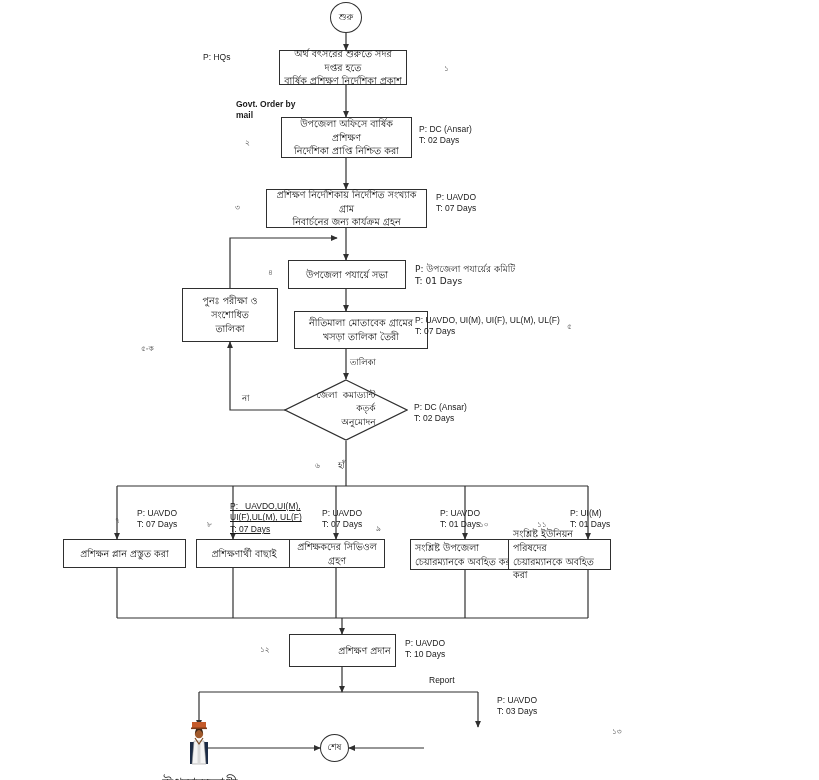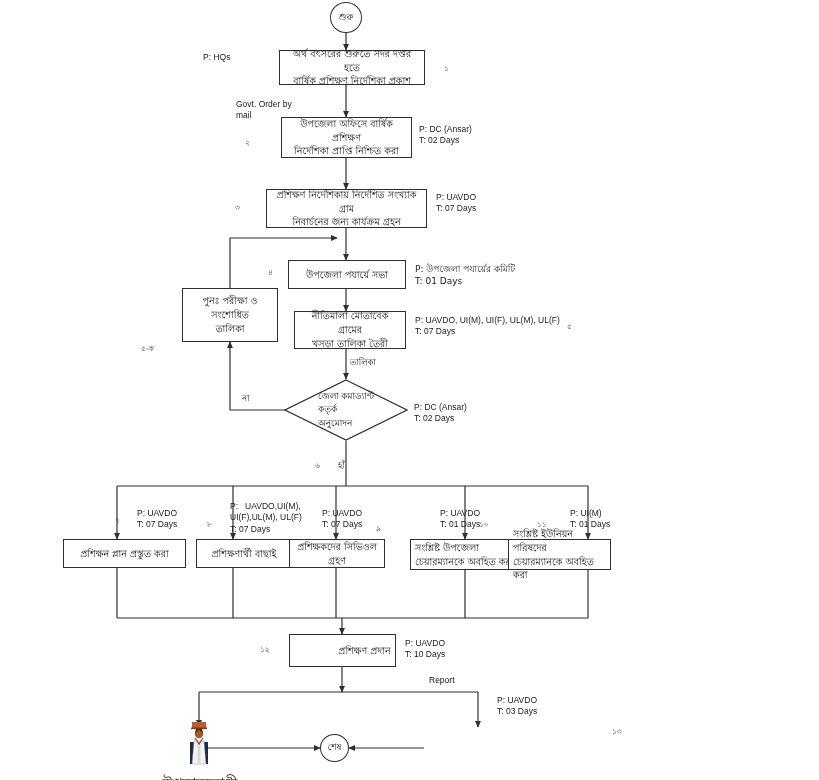--- a/index.html
+++ b/index.html
@@ -42,45 +42,45 @@
   .diamond-wrap{
     position:absolute;
     display:flex;
     align-items:center;
     justify-content:center;
     text-align:center;
   }
   .diamond-wrap .dtext{
     position:relative;
     z-index:2;
-    font-family:Liberation Serif, serif;
+    font-family:Liberation Mono, monospace;
     font-size:9px;
     line-height:1.5;
     color:#111;
-    text-align:left;
+    text-align:right;
     pointer-events:none;
   }
   .diamond-wrap svg{
     position:absolute;
     left:0;top:0;
     z-index:1;
   }
   .anno{
     position:absolute;
     font-family:"Liberation Sans","DejaVu Sans",sans-serif;
     font-size:8.5px;
     line-height:1.35;
     color:#1a1a1a;
     white-space:pre;
   }
   .anno.bn{
     font-family:"DejaVu Sans","Liberation Sans",sans-serif;
     font-size:9px;
   }
-  .anno.bold{ font-weight:normal; }
+  .anno.bold{ font-weight:bold; }
   .stepnum{
     position:absolute;
     font-family:"DejaVu Sans","Liberation Sans",sans-serif;
     font-size:7.5px;
     color:#444;
     white-space:pre;
   }
   .edgelbl{
     position:absolute;
     font-family:"DejaVu Sans","Liberation Sans",sans-serif;
@@ -161,32 +161,32 @@
       <path d="M478,692 L478,727" marker-end="url(#arrow)"></path>
 
       <path d="M199,748 L320,748" marker-end="url(#arrow)"></path>
 
       <path d="M424,748 L349,748" marker-end="url(#arrow)"></path>
     </g>
   </svg>
 
   <div class="node circle" style="left:330px;top:2px;width:32px;height:31px;">শুরু</div>
 
-  <div class="node" style="left:279px;top:50px;width:146px;height:35px;white-space:pre-line;">অর্থ বৎসরের শুরুতে সদর দপ্তর হতে
+  <div class="node" style="left:279px;top:50px;width:128px;height:35px;white-space:pre-line;">অর্থ বৎসরের শুরুতে সদর দপ্তর হতে
 বার্ষিক প্রশিক্ষণ নির্দেশিকা প্রকাশ</div>
 
   <div class="node" style="left:281px;top:117px;width:131px;height:41px;white-space:pre-line;">উপজেলা অফিসে বার্ষিক প্রশিক্ষণ
 নির্দেশিকা প্রাপ্তি নিশ্চিত করা</div>
 
   <div class="node" style="left:266px;top:189px;width:161px;height:39px;white-space:pre-line;">প্রশিক্ষণ নির্দেশিকায় নির্দেশিত সংখ্যাক গ্রাম
 নিবার্চনের জন্য কার্যক্রম গ্রহন</div>
 
   <div class="node" style="left:288px;top:260px;width:118px;height:29px;white-space:pre-line;">উপজেলা পযার্য়ে সভা</div>
 
-  <div class="node" style="left:294px;top:311px;width:112px;height:38px;white-space:pre-line;text-align:center;">নীতিমালা মোতাবেক গ্রামের
+  <div class="node" style="left:294px;top:311px;width:134px;height:38px;white-space:pre-line;text-align:center;">নীতিমালা মোতাবেক গ্রামের
 খসড়া তালিকা তৈরী</div>
 
   <div class="node" style="left:182px;top:288px;width:96px;height:54px;white-space:pre-line;">পুনঃ পরীক্ষা ও সংশোধিত
 তালিকা</div>
 
   <div class="diamond-wrap" style="left:284px;top:379px;width:124px;height:62px;">
     <svg width="124" height="62" viewBox="0 0 124 62">
       <polygon points="62,1 123,31 62,61 1,31" fill="#ffffff" stroke="#2f2f2f" stroke-width="1.2"></polygon>
     </svg>
     <div class="dtext" style="white-space:pre-line;">জেলা কমাড্যান্ট
@@ -239,21 +239,21 @@
 
   <div class="anno" style="left:415px;top:315px;">P: UAVDO, UI(M), UI(F), UL(M), UL(F)
 T: 07 Days</div>
 
   <div class="anno" style="left:414px;top:402px;">P: DC (Ansar)
 T: 02 Days</div>
 
   <div class="anno" style="left:137px;top:508px;">P: UAVDO
 T: 07 Days</div>
 
-  <div class="anno" style="left:230px;top:501px;">P:   UAVDO,UI(M),
+  <div class="anno" style="left:230px;top:501px;text-decoration:underline;">P:   UAVDO,UI(M),
 UI(F),UL(M), UL(F)
 T: 07 Days</div>
 
   <div class="anno" style="left:322px;top:508px;">P: UAVDO
 T: 07 Days</div>
 
   <div class="anno" style="left:440px;top:508px;">P: UAVDO
 T: 01 Days</div>
 
   <div class="anno" style="left:570px;top:508px;">P: UI(M)

